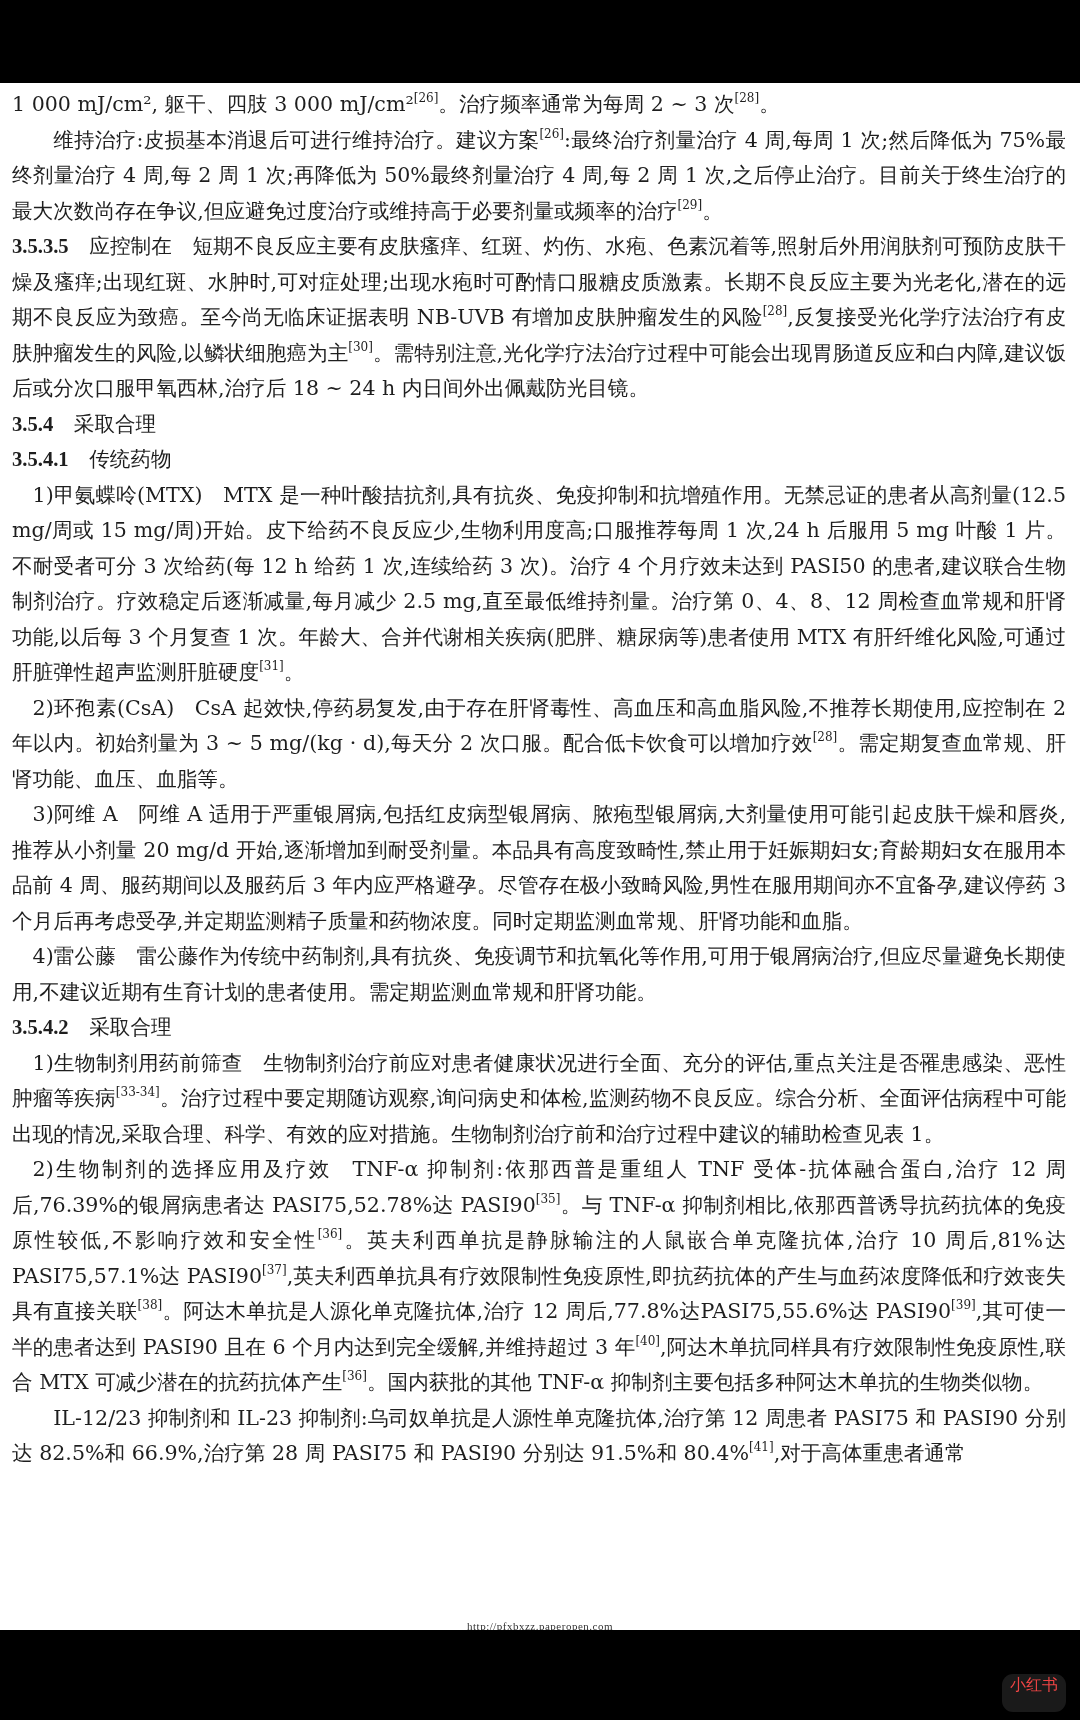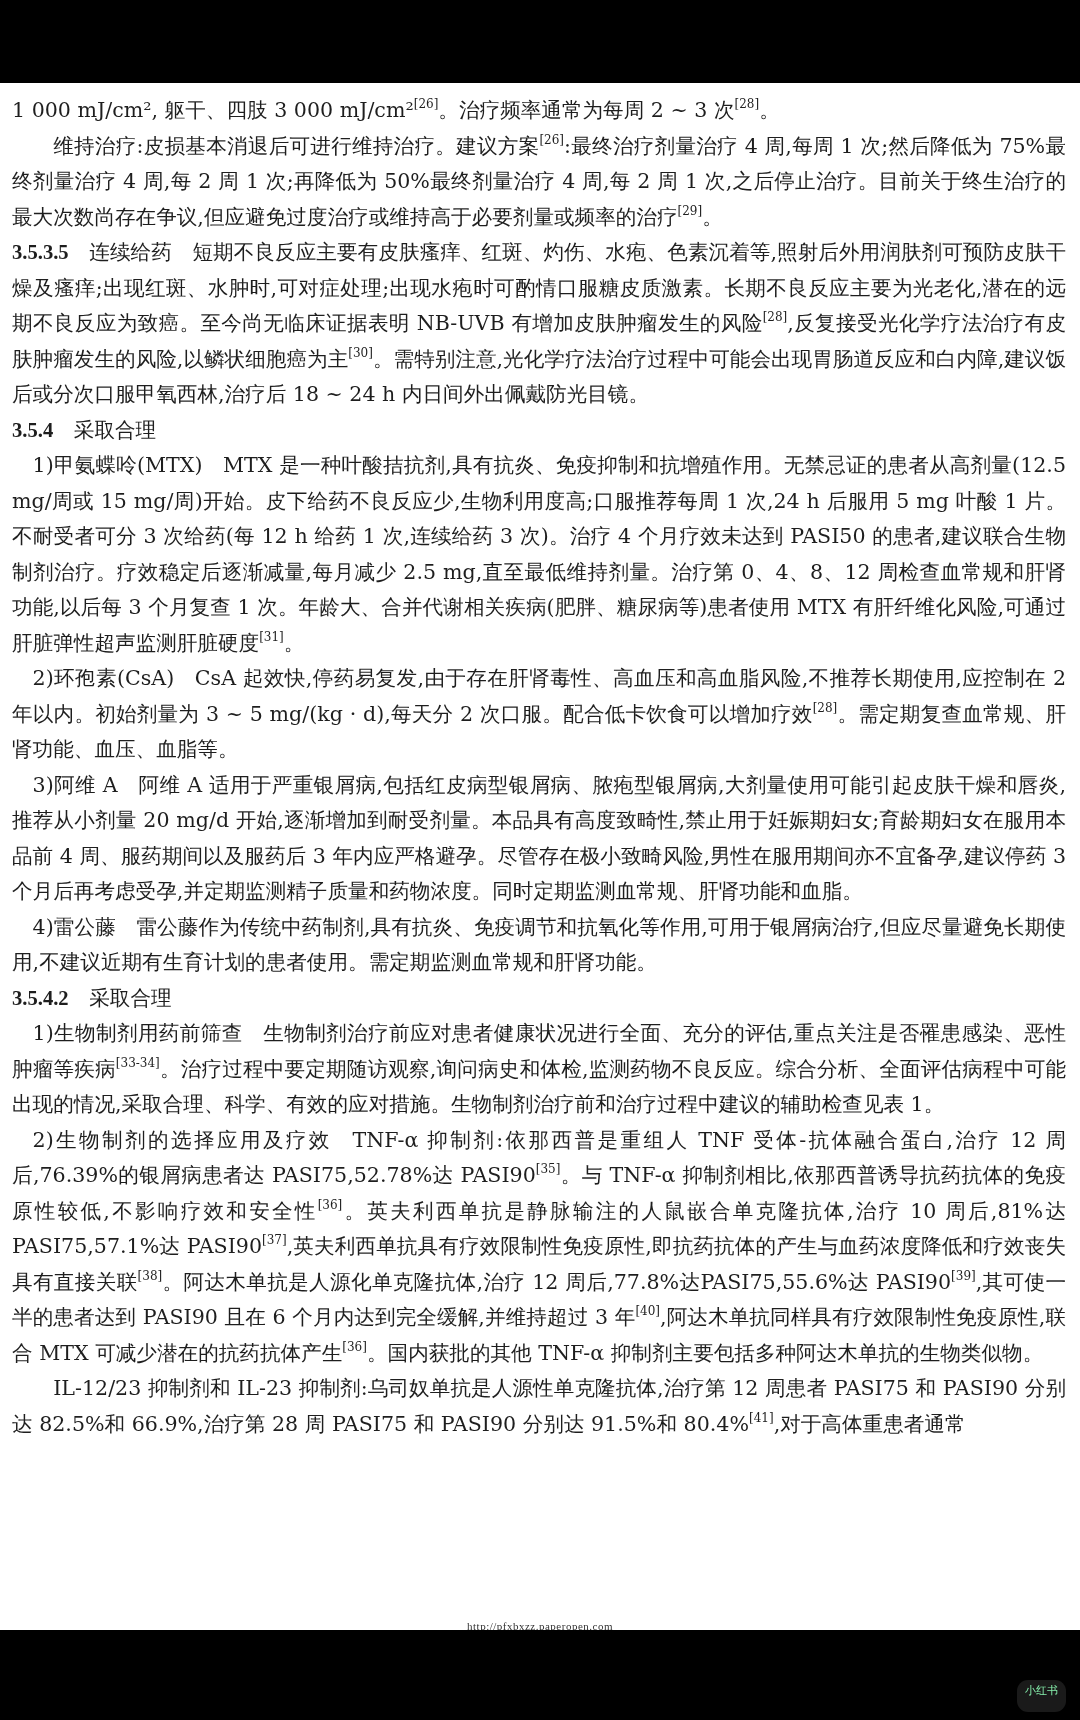--- a/index.html
+++ b/index.html
@@ -6,58 +6,59 @@
   body {
     width: 1080px; height: 1720px; background: #000; position: relative; overflow: hidden;
     font-family: "DejaVu Serif", "Liberation Serif", serif;
   }
   .top-bar { position: absolute; left: 0; top: 0; width: 1080px; height: 83px; background: #000; }
   .page {
     position: absolute; left: 0; top: 83px; width: 1080px; height: 1547px;
     background: #ffffff; overflow: hidden;
   }
   .content {
-    position: absolute; left: 12px; top: 10px; width: 1054px;
+    position: absolute; left: 12px; top: 4px; width: 1054px;
     color: #1e1e1e; font-size: 20.6px; line-height: 35.5px;
     text-align: justify; text-justify: inter-character;
   }
   .content p { margin: 0; }
   .indent { text-indent: 2em; }
   .indent1 { text-indent: 1em; }
   .h { font-weight: normal; }
   .h b { font-family: "Liberation Serif", "DejaVu Serif", serif; font-weight: bold; margin-right: 1em; margin-top: 25px; }
   .lead { margin-right: 1em; }
   sup { font-size: 12px; line-height: 0; vertical-align: 9px; }
   .footer-url {
     position: absolute; left: 0; width: 1080px; top: 1537px; text-align: center;
     font-family: "Liberation Serif", serif; font-size: 11px; color: #333; letter-spacing: 0.5px;
   }
   .bottom-bar { position: absolute; left: 0; top: 1630px; width: 1080px; height: 90px; background: #000; }
   .watermark {
-    position: absolute; right: 14px; bottom: 8px; height: 32px; padding: 0 8px;
-    border-radius: 11px; background: #1a1a1a; color: #86efac; font-size: 11px;
+    position: absolute; right: 14px; bottom: 8px; height: 38px; padding: 0 8px;
+    border-radius: 11px; background: #1a1a1a; color: #ef4444; font-size: 16px;
     font-family: "DejaVu Sans", sans-serif; line-height: 22px;
   }
 </style>
 </head>
 <body>
 
 <div class="top-bar"></div>
 
 <div class="page">
   <div class="content">
 
     <p><span>1 000 mJ/cm², 躯干、四肢 3 000 mJ/cm²</span><sup>[26]</sup><span>。治疗频率通常为每周 2 ~ 3 次</span><sup>[28]</sup><span>。</span></p>
 
     <p class="indent"><span>维持治疗:皮损基本消退后可进行维持治疗。建议方案</span><sup>[26]</sup><span>:最终治疗剂量治疗 4 周,每周 1 次;然后降低为 75%最终剂量治疗 4 周,每 2 周 1 次;再降低为 50%最终剂量治疗 4 周,每 2 周 1 次,之后停止治疗。目前关于终生治疗的最大次数尚存在争议,但应避免过度治疗或维持高于必要剂量或频率的治疗</span><sup>[29]</sup><span>。</span></p>
 
-    <p class="h"><b>3.5.3.5</b><span class="lead">连续给药</span><span>短期不良反应主要有皮肤瘙痒、红斑、灼伤、水疱、色素沉着等,照射后外用润肤剂可预防皮肤干燥及瘙痒;出现红斑、水肿时,可对症处理;出现水疱时可酌情口服糖皮质激素。长期不良反应主要为光老化,潜在的远期不良反应为致癌。至今尚无临床证据表明 NB-UVB 有增加皮肤肿瘤发生的风险</span><sup>[28]</sup><span>,反复接受光化学疗法治疗有皮肤肿瘤发生的风险,以鳞状细胞癌为主</span><sup>[30]</sup><span>。需特别注意,光化学疗法治疗过程中可能会出现胃肠道反应和白内障,建议饭后或分次口服甲氧西林,治疗后 18 ~ 24 h 内日间外出佩戴防光目镜。</span></p>
+    <p class="h"><b>3.5.3.5</b><span class="lead">应控制在</span><span>短期不良反应主要有皮肤瘙痒、红斑、灼伤、水疱、色素沉着等,照射后外用润肤剂可预防皮肤干燥及瘙痒;出现红斑、水肿时,可对症处理;出现水疱时可酌情口服糖皮质激素。长期不良反应主要为光老化,潜在的远期不良反应为致癌。至今尚无临床证据表明 NB-UVB 有增加皮肤肿瘤发生的风险</span><sup>[28]</sup><span>,反复接受光化学疗法治疗有皮肤肿瘤发生的风险,以鳞状细胞癌为主</span><sup>[30]</sup><span>。需特别注意,光化学疗法治疗过程中可能会出现胃肠道反应和白内障,建议饭后或分次口服甲氧西林,治疗后 18 ~ 24 h 内日间外出佩戴防光目镜。</span></p>
 
     <p class="h"><b>3.5.4</b><span>采取合理</span></p>
 
+    <p class="h"><b>3.5.4.1</b><span>传统药物</span></p>
 
     <p class="indent1"><span class="lead">1)甲氨蝶呤(MTX)</span><span>MTX 是一种叶酸拮抗剂,具有抗炎、免疫抑制和抗增殖作用。无禁忌证的患者从高剂量(12.5 mg/周或 15 mg/周)开始。皮下给药不良反应少,生物利用度高;口服推荐每周 1 次,24 h 后服用 5 mg 叶酸 1 片。不耐受者可分 3 次给药(每 12 h 给药 1 次,连续给药 3 次)。治疗 4 个月疗效未达到 PASI50 的患者,建议联合生物制剂治疗。疗效稳定后逐渐减量,每月减少 2.5 mg,直至最低维持剂量。治疗第 0、4、8、12 周检查血常规和肝肾功能,以后每 3 个月复查 1 次。年龄大、合并代谢相关疾病(肥胖、糖尿病等)患者使用 MTX 有肝纤维化风险,可通过肝脏弹性超声监测肝脏硬度</span><sup>[31]</sup><span>。</span></p>
 
     <p class="indent1"><span class="lead">2)环孢素(CsA)</span><span>CsA 起效快,停药易复发,由于存在肝肾毒性、高血压和高血脂风险,不推荐长期使用,应控制在 2 年以内。初始剂量为 3 ~ 5 mg/(kg · d),每天分 2 次口服。配合低卡饮食可以增加疗效</span><sup>[28]</sup><span>。需定期复查血常规、肝肾功能、血压、血脂等。</span></p>
 
     <p class="indent1"><span class="lead">3)阿维 A</span><span>阿维 A 适用于严重银屑病,包括红皮病型银屑病、脓疱型银屑病,大剂量使用可能引起皮肤干燥和唇炎,推荐从小剂量 20 mg/d 开始,逐渐增加到耐受剂量。本品具有高度致畸性,禁止用于妊娠期妇女;育龄期妇女在服用本品前 4 周、服药期间以及服药后 3 年内应严格避孕。尽管存在极小致畸风险,男性在服用期间亦不宜备孕,建议停药 3 个月后再考虑受孕,并定期监测精子质量和药物浓度。同时定期监测血常规、肝肾功能和血脂。</span></p>
 
     <p class="indent1"><span class="lead">4)雷公藤</span><span>雷公藤作为传统中药制剂,具有抗炎、免疫调节和抗氧化等作用,可用于银屑病治疗,但应尽量避免长期使用,不建议近期有生育计划的患者使用。需定期监测血常规和肝肾功能。</span></p>
 
     <p class="h"><b>3.5.4.2</b><span>采取合理</span></p>

